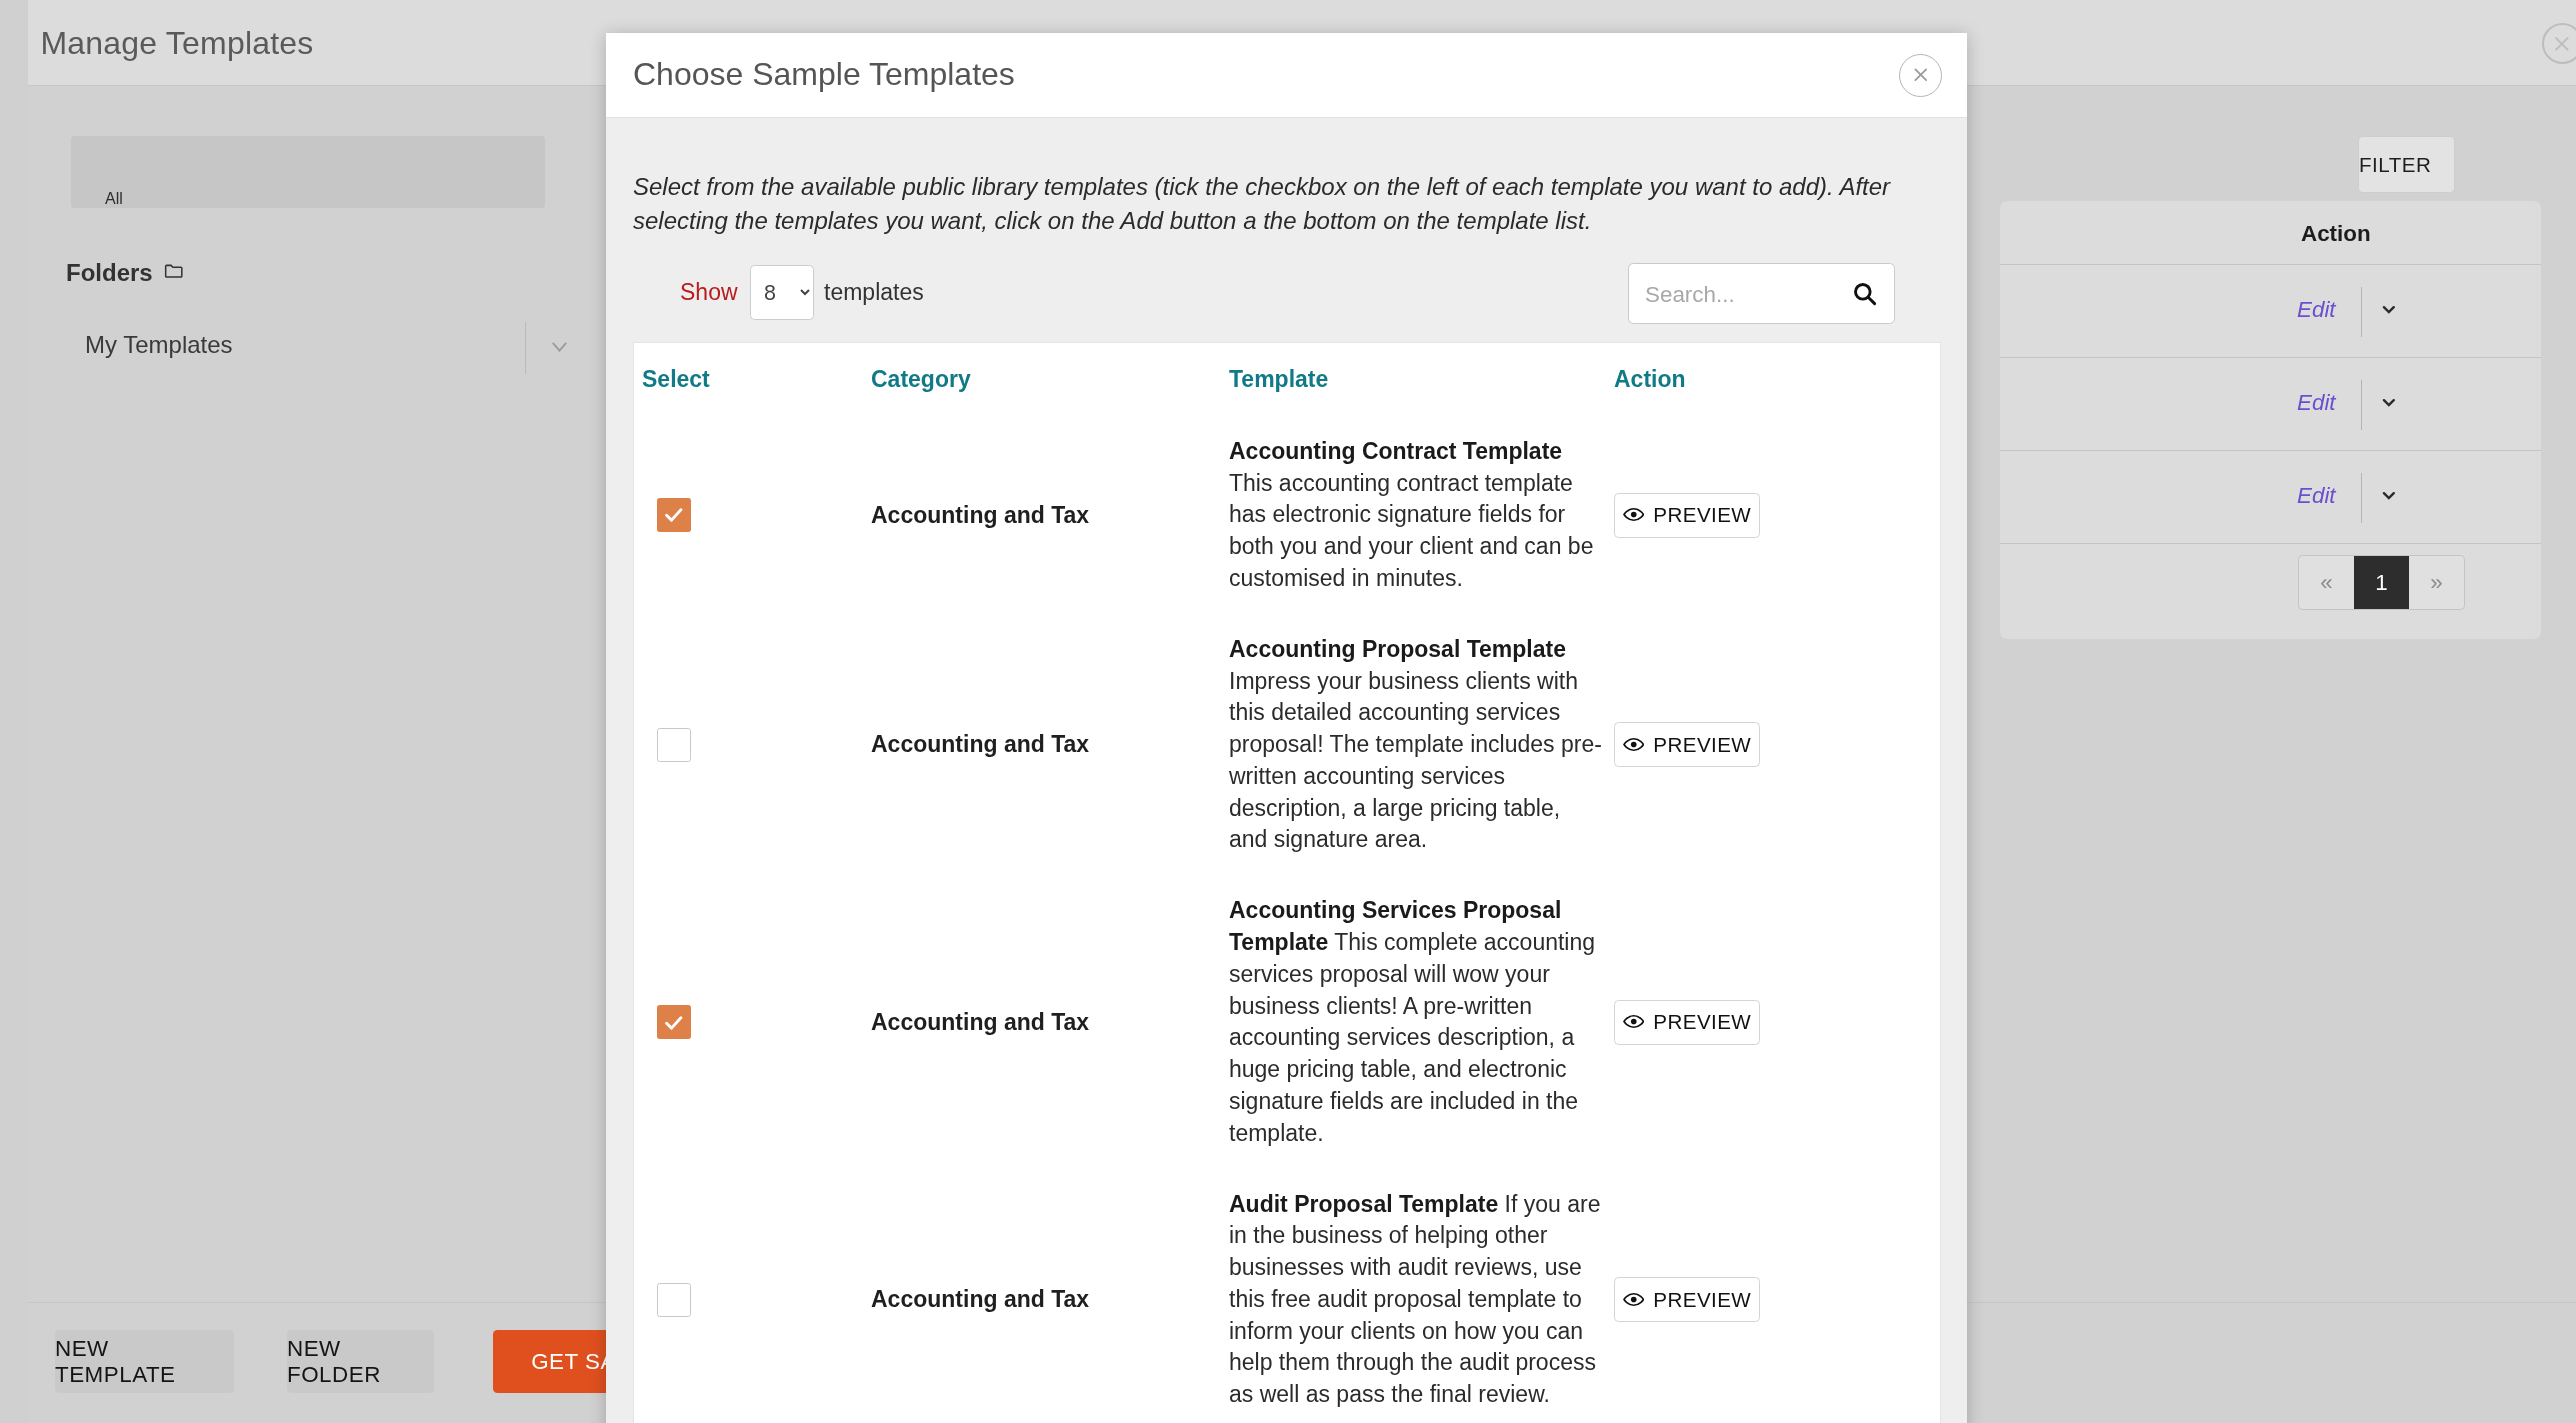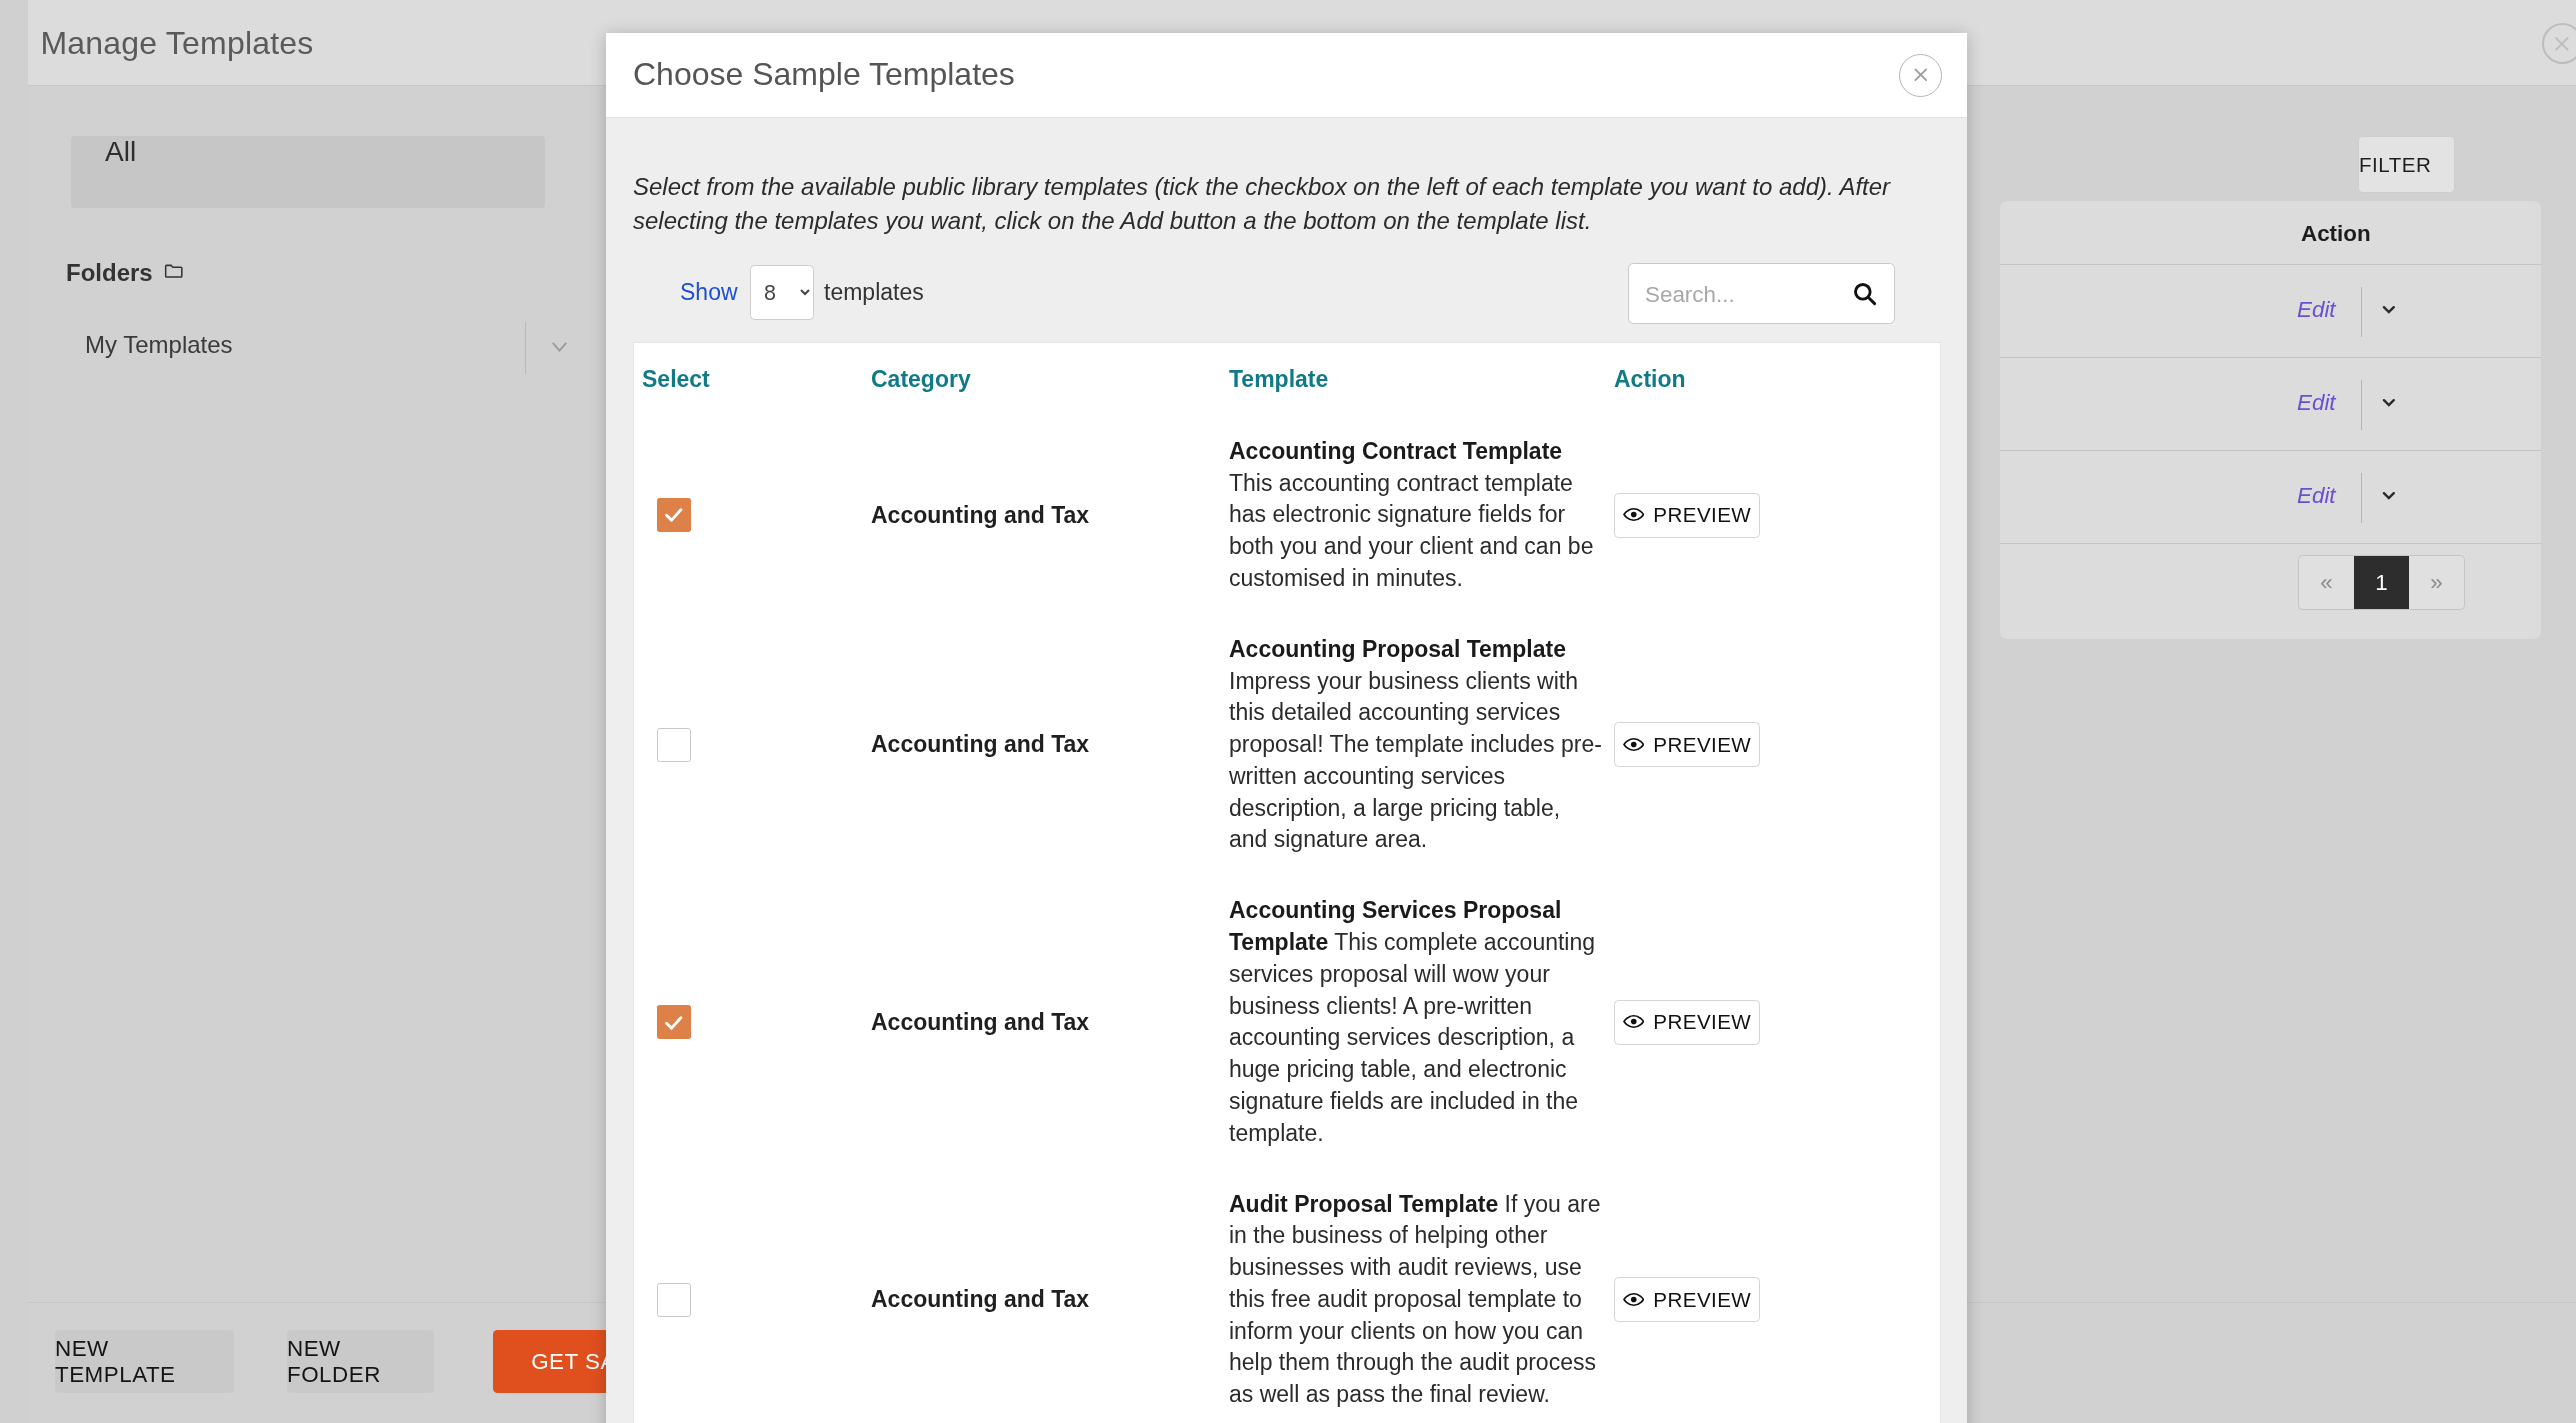--- a/index.html
+++ b/index.html
@@ -31,22 +31,22 @@
     width: 41px; height: 41px;
     border: 2.7px solid #bdbdbd; border-radius: 50%;
     display: flex; align-items: center; justify-content: center;
     color: #bdbdbd;
   }
   #bg-close svg { width: 19.7px; height: 19.7px; }
 
   #bg-all {
     position: absolute; left: 43px; top: 136px; width: 474px; height: 72px;
     background: #c6c6c6; border-radius: 3.6px;
-    display: flex; align-items: flex-start; padding-left: 34px;
-    font-size: 28px; color: #2e2e2e;
+    display: flex; align-items: flex-end; padding-left: 34px;
+    font-size: 16px; color: #2e2e2e;
   }
   #bg-folders {
     position: absolute; left: 38px; top: 259px;
     font-size: 24px; font-weight: bold; color: #333;
     display: flex; align-items: center; gap: 10.7px;
   }
   #bg-folders svg { width: 21.5px; height: 21.5px; }
   #bg-mytemplates-row {
     position: absolute; left: 0; top: 318px; width: 572px; height: 59px;
   }
@@ -160,21 +160,21 @@
     font-style: italic; font-size: 24px; line-height: 1.42;
     color: #2b2b2b; width: 1270px;
   }
 
   #toolbar {
     margin-top: 27px; height: 59px;
     position: relative;
   }
   #show-label {
     position: absolute; left: 47px; top: 14.3px;
-    font-size: 23px; color: #1d4ed8;
+    font-size: 23px; color: #b91c1c;
   }
   #show-select {
     position: absolute; left: 117px; top: 0;
     width: 64px; height: 55px;
     font-size: 21.5px; color: #444;
     background: #fff; border: 0.9px solid #ccc; border-radius: 4.5px;
     padding-left: 9px;
     font-family: "Liberation Sans", sans-serif;
   }
   #templates-label {

